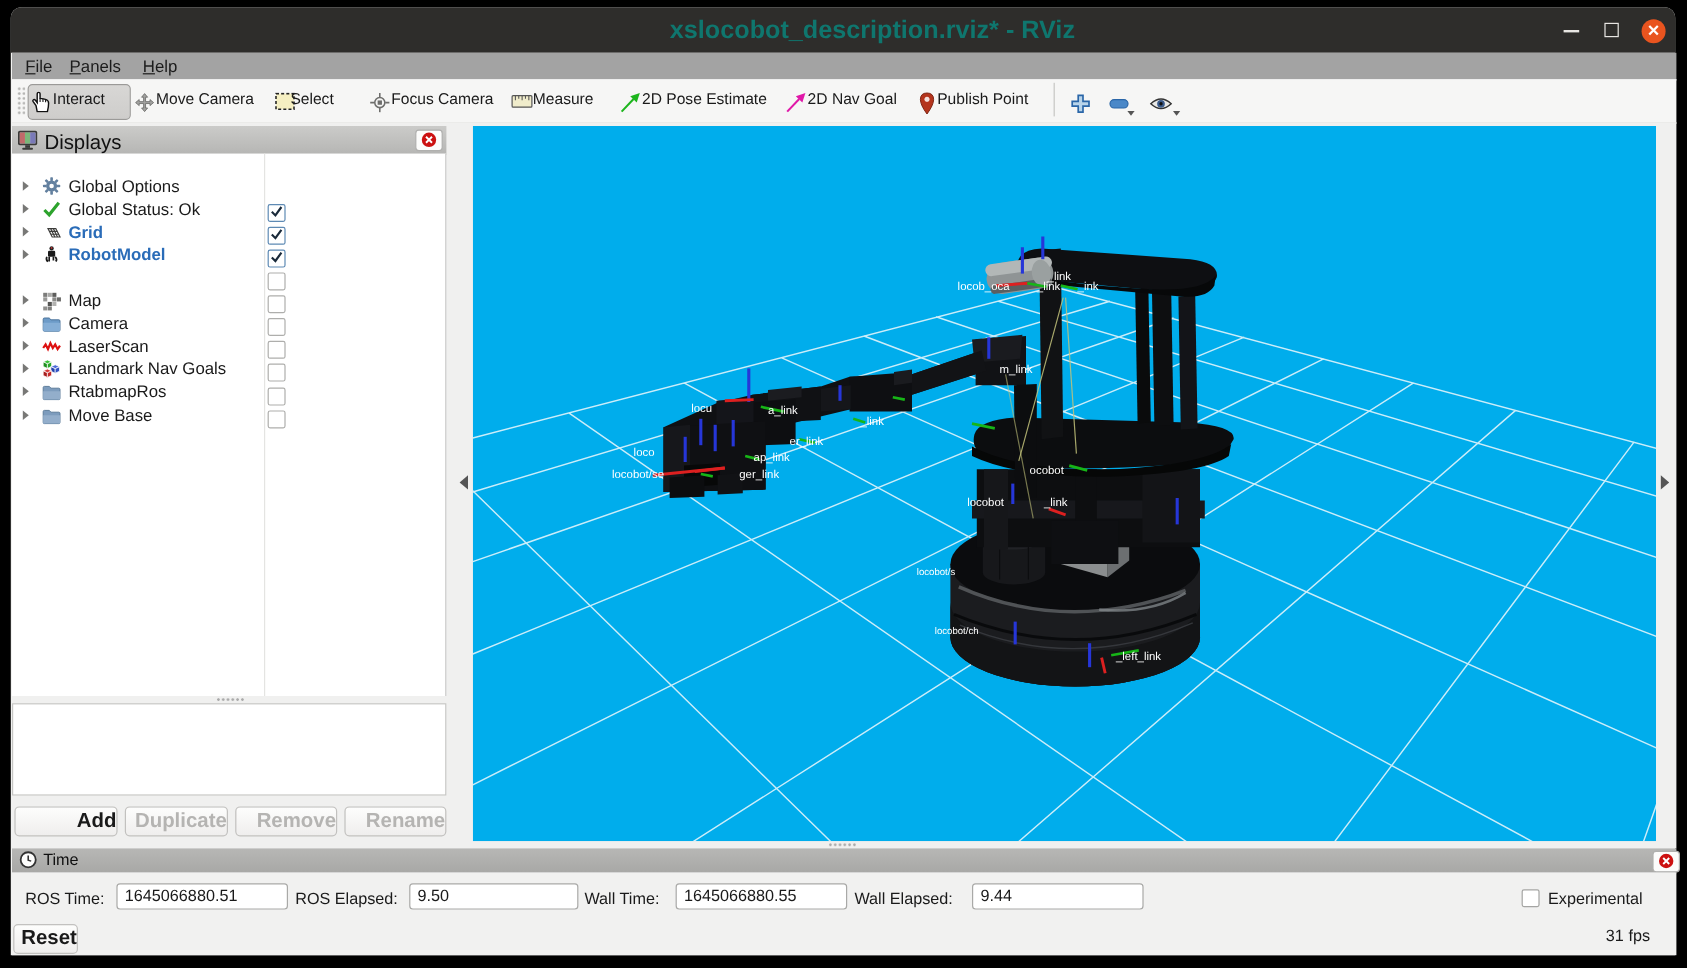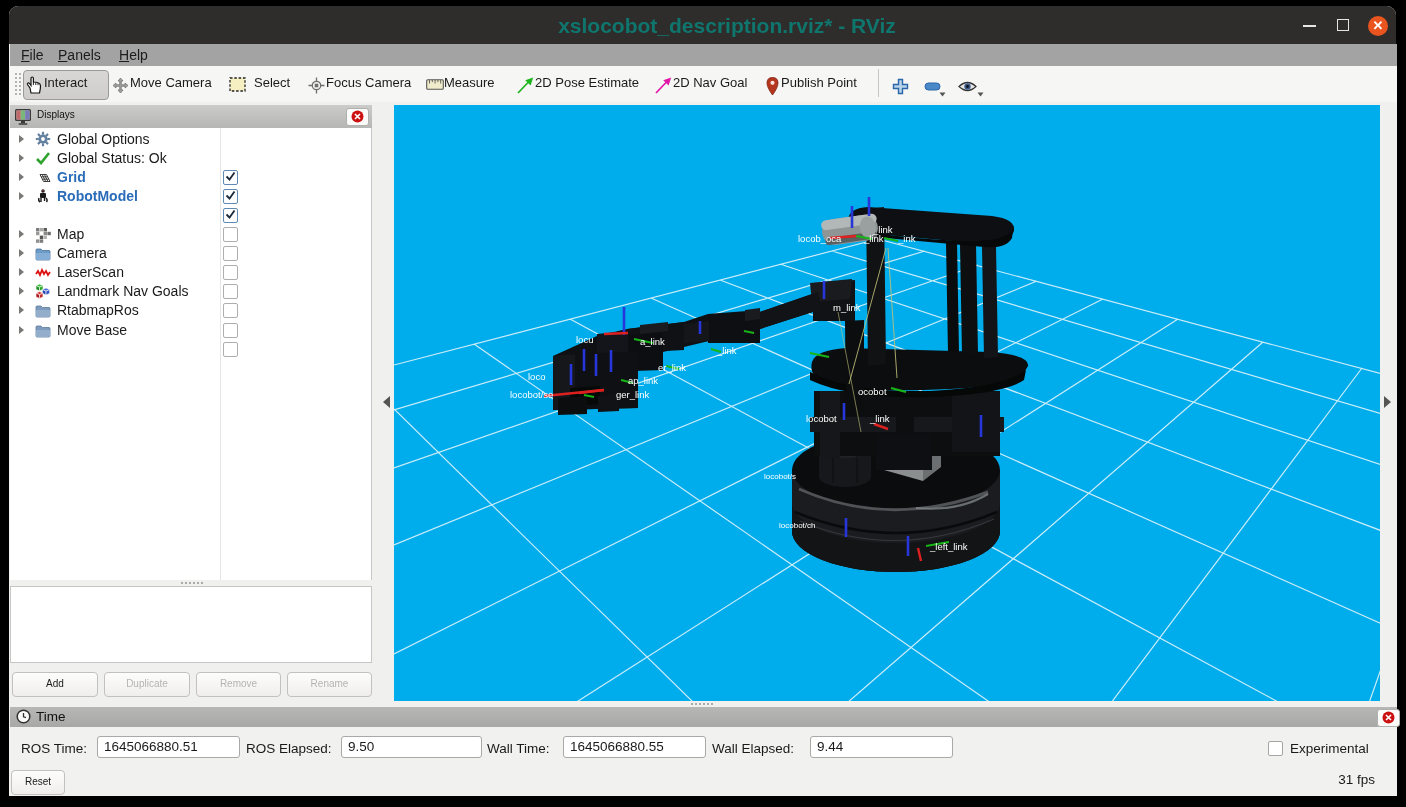--- a/index.html
+++ b/index.html
@@ -14,31 +14,31 @@
 #menubar{left:10px;top:44px;width:1387px;height:22px;background:#a3a3a3;border-bottom:1px solid #d8d8d6;}
 .menuitem{position:absolute;top:3px;font-size:14px;color:#1c1c1c;}
 #toolbar{left:10px;top:66px;width:1387px;height:36px;background:#f6f6f5;border-bottom:1px solid #d5d5d3;}
 .tbtext{position:absolute;font-size:13px;color:#1a1a1a;top:9px;white-space:nowrap;}
 #interactbtn{position:absolute;left:13px;top:4px;width:84px;height:28px;background:linear-gradient(#d8d7d5,#cecdcb);border:1px solid #9b9a98;border-radius:4px;}
 #tbhandle{position:absolute;left:4px;top:6px;width:7px;height:24px;background-image:radial-gradient(circle,#b4b4b2 1px,transparent 1.2px);background-size:4px 4px;}
 .vsep{position:absolute;top:3px;width:1px;height:28px;background:#c6c6c4;}
 #mainarea{left:10px;top:102px;width:1387px;height:605px;background:#f0f0ef;}
 
 #dpheader{left:10px;top:105px;width:362px;height:23px;background:linear-gradient(#cbcbc9,#b6b6b4);border-bottom:1px solid #a4a4a2;}
-#dpheader span{position:absolute;left:27px;top:4px;font-size:10px;color:#111;}
+#dpheader span{position:absolute;left:27px;top:4px;font-size:17px;color:#111;}
 #dptree{left:10px;top:128px;width:361px;height:452px;background:#fff;border-right:1px solid #c9c9c7;}
 #dptree .col{position:absolute;left:210px;top:0;width:1px;height:452px;background:#e4e4e2;}
-.trow{position:absolute;left:0;height:19px;width:360px;font-size:14px;color:#1a1a1a;}
+.trow{position:absolute;left:0;height:19px;width:360px;font-size:14px;color:#1a1a1a;margin-top:16px;}
 .trow .lbl{position:absolute;left:47px;top:1px;white-space:nowrap;}
 .trow .exp{position:absolute;left:9px;top:5px;width:0;height:0;border-left:5px solid #787876;border-top:4px solid transparent;border-bottom:4px solid transparent;}
 .blue{color:#2a6cb8;font-weight:bold;}
 .cb{position:absolute;left:213px;top:2px;width:13px;height:13px;background:#fff;border:1px solid #aeaeac;border-radius:2px;}
 .cbc{border:1px solid #5e8ab4;}
 #ddesc{left:10px;top:586px;width:360px;height:75px;background:#fff;border:1px solid #c6c6c4;}
-.pbtn{position:absolute;top:672px;height:23px;background:linear-gradient(#fdfdfc,#efeeed);border:1px solid #c2c1bf;border-radius:4px;font-size:10px;text-align:center;color:#1a1a1a;line-height:22px;}
+.pbtn{position:absolute;top:672px;height:23px;background:linear-gradient(#fdfdfc,#efeeed);border:1px solid #c2c1bf;border-radius:4px;font-size:17px;text-align:right;color:#1a1a1a;line-height:22px;font-weight:bold;}
 .pbtn.dis{color:#b5b4b2;}
 
 #tpheader{left:10px;top:707px;width:1387px;height:20px;background:linear-gradient(#b7b7b5,#a8a8a6);border-bottom:1px solid #9a9a98;}
 #tpheader span{position:absolute;left:26px;top:2px;font-size:13.5px;color:#111;}
 #tpbody{left:10px;top:727px;width:1387px;height:69px;background:#f1f1f0;}
 .tlabel{position:absolute;top:741px;font-size:13.5px;color:#1a1a1a;}
 .tinput{position:absolute;top:736px;height:20px;background:#fff;border:1px solid #a9a9a7;border-radius:3px;font-size:13.5px;color:#1a1a1a;padding:0 0 0 6px;line-height:20px;}
 #resetbtn{left:11px;top:770px;width:52px;height:23px;top:770px;}
 #fps{position:absolute;left:1290px;top:772px;width:85px;text-align:right;font-size:13.5px;color:#1a1a1a;}
 .closebtn{position:absolute;width:21px;height:16px;background:#fcfcfb;border:1px solid #b0b0ae;border-radius:3px;}
@@ -107,21 +107,21 @@
   <svg class="abs" style="left:948px;top:14px;" width="19" height="13" viewBox="0 0 19 13">
       <path d="M1 6.5 Q9.5 -1.5 18 6.5 Q9.5 14.5 1 6.5 Z" fill="#e8e8e6" stroke="#333" stroke-width="1.2"></path>
       <circle cx="9.5" cy="6.5" r="3.2" fill="#3a5a8a"></circle>
       <circle cx="9.5" cy="6.5" r="1.4" fill="#111"></circle>
     </svg>
   <svg class="abs" style="left:967px;top:26px;" width="7" height="5" viewBox="0 0 7 5">
       <path d="M0.5 0.5 L6.5 0.5 L3.5 4.5 Z" fill="#555"></path>
     </svg>
   <span class="tbtext" style="left:34px;">Interact</span>
   <span class="tbtext" style="left:120px;">Move Camera</span>
-  <span class="tbtext" style="left:244px;">Select</span>
+  <span class="tbtext" style="left:232px;">Select</span>
   <span class="tbtext" style="left:316px;">Focus Camera</span>
   <span class="tbtext" style="left:434px;">Measure</span>
   <span class="tbtext" style="left:525px;">2D Pose Estimate</span>
   <span class="tbtext" style="left:663px;">2D Nav Goal</span>
   <span class="tbtext" style="left:771px;">Publish Point</span>
   <div class="vsep" style="left:868px;"></div>
 </div>
 <div class="abs" id="mainarea"></div>
 <div class="abs" id="dpheader">
     <span>Displays</span>

